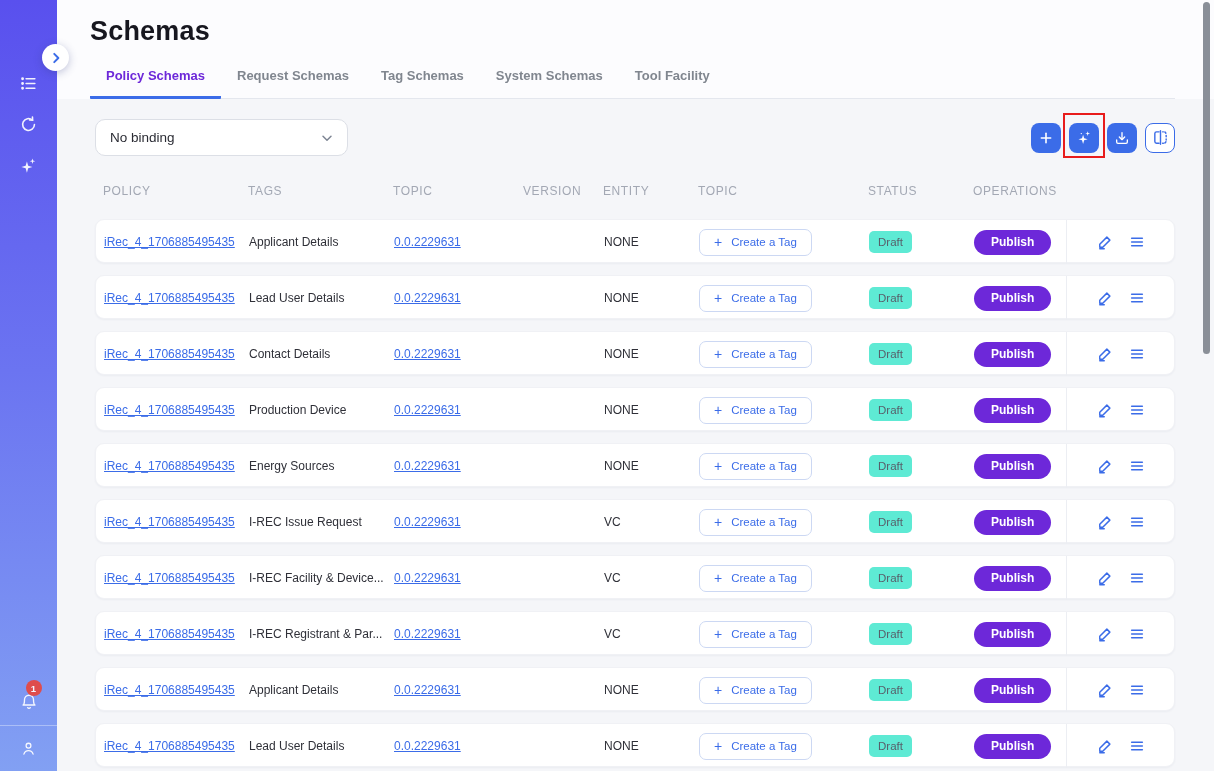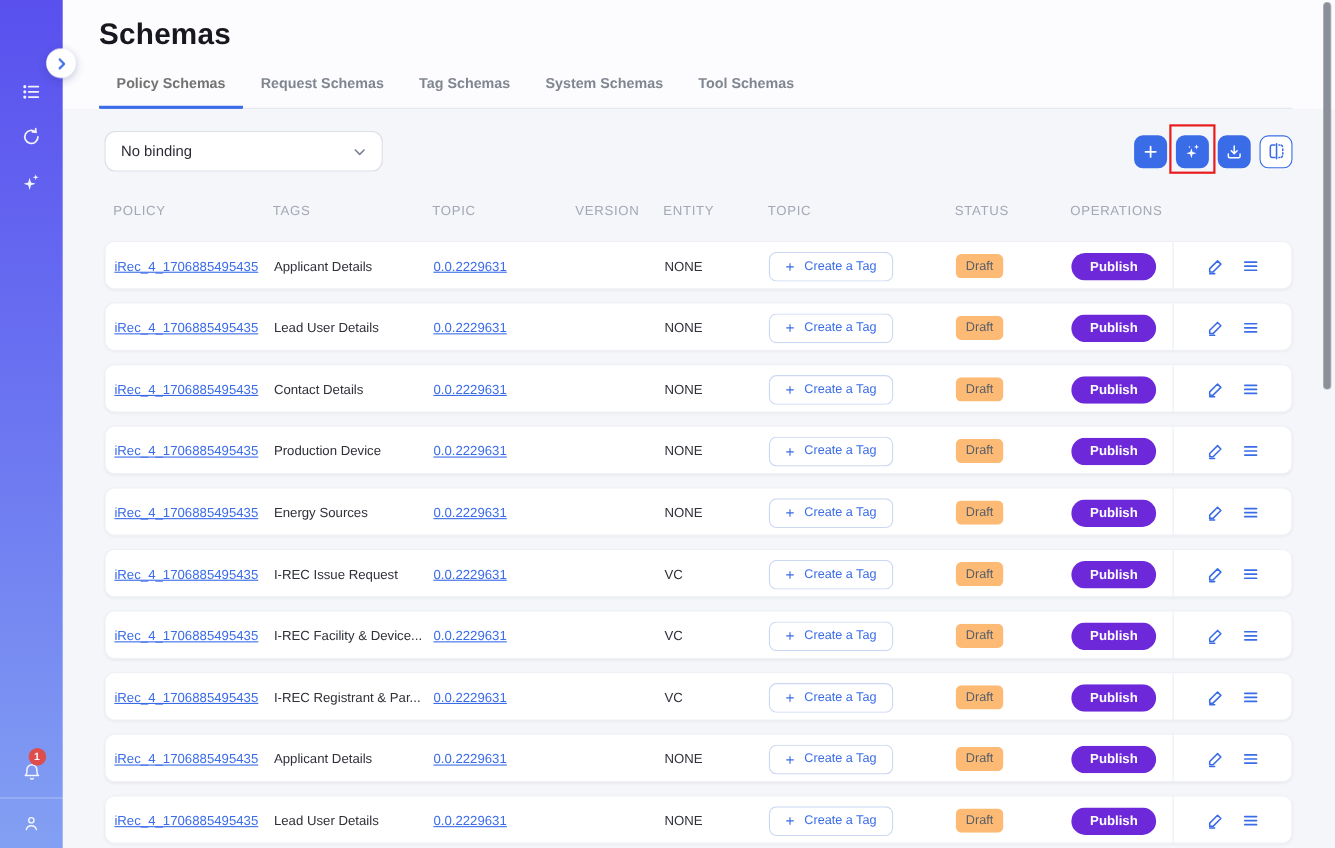--- a/index.html
+++ b/index.html
@@ -24,21 +24,21 @@
   .sb-divider { position:absolute; top:725px; left:0; width:57px; height:1px; background:rgba(255,255,255,.35); }
   .sb-user { position:absolute; top:736px; left:0; width:57px; display:flex; justify-content:center; }
 
   
   .main { margin-left:57px; width:1157px; height:771px; position:relative; }
   .header-zone { background:#fcfcfe; padding-top:16px; }
   h1.page-title { margin-left:33px; font-size:27px; font-weight:800; color:#17171f; letter-spacing:.2px; }
   .tabbar { display:flex; margin:21px 39px 0 33px; border-bottom:1px solid #e4e7ee; }
   .tab { padding:0 16px 13px; font-size:13px; font-weight:600; color:#80868f; cursor:pointer;
     border-bottom:3px solid transparent; margin-bottom:-1px; white-space:nowrap; }
-  .tab.active { color:#737373; border-bottom-color:#3b6ce8; border-radius:0 0 1px 1px; }
+  .tab.active { color:#6d28d9; border-bottom-color:#3b6ce8; border-radius:0 0 1px 1px; }
 
   .controls { display:flex; justify-content:space-between; align-items:center; margin:20px 39px 0 38px; }
   .select-box { width:253px; height:37px; background:#fff; border:1px solid #dcdfe6; border-radius:10px;
     display:flex; align-items:center; justify-content:space-between; padding:0 12px 0 14px;
     font-size:13.5px; color:#2b2c34; cursor:pointer; }
   .toolbar { display:flex; gap:8px; align-items:center; }
   .tb-btn { width:30px; height:30px; border-radius:8px; border:none; background:#3b6ce8; cursor:pointer;
     display:flex; align-items:center; justify-content:center; }
   .tb-btn.outlined { background:#fff; border:1.5px solid #3b6ce8; }
   .annot-wrap { position:relative; }
@@ -51,21 +51,21 @@
     grid-template-columns:145px 145px 130px 80px 95px 170px 105px 100px 1fr; align-items:center; }
   .thead { margin-top:20px; height:30px; margin-bottom:13px; }
   .th { font-size:12px; letter-spacing:.6px; color:#a3a8b4; padding-left:8px; font-weight:400; }
   .row { background:#fff; border:1px solid #f0f1f5; border-radius:9px; height:44px; margin-bottom:12px;
     box-shadow:0 1px 2px rgba(40,50,90,.05); }
   .cell { font-size:12px; color:#2f3038; padding-left:8px; white-space:nowrap; overflow:hidden; }
   .cell a { color:#3b6ce8; text-decoration:underline; cursor:pointer; }
   .tag-btn { height:27px; padding:0 14px; border:1px solid #ccd8f3; border-radius:7px; background:#fff;
     color:#3b6ce8; font-size:11.5px; display:inline-flex; gap:9px; align-items:center; cursor:pointer; }
   .tag-plus { font-size:14px; line-height:1; }
-  .status-badge { background:#fdba74; color:#585f6a; font-size:11.5px; padding:5px 9px; border-radius:5px; display:inline-block; }
+  .status-badge { background:#5eead4; color:#585f6a; font-size:11.5px; padding:5px 9px; border-radius:5px; display:inline-block; }
   .publish-btn { height:25px; padding:0 17px; background:#6d28d9; color:#fff; border:none; border-radius:13px;
     font-size:12px; font-weight:700; cursor:pointer; font-family:"Liberation Sans",sans-serif; }
   .icons-cell { border-left:1px solid #eceef3; height:44px; display:flex; align-items:center;
     justify-content:center; gap:15px; }
   .icon-btn { background:none; border:none; cursor:pointer; display:flex; align-items:center; }
 
   .scroll-thumb { position:fixed; right:4px; top:2px; width:7px; height:352px; background:#8a8f98;
     border-radius:4px; z-index:50; }
 </style>
 </head>
@@ -136,21 +136,21 @@
 </aside>
 
 <main class="main">
   <div class="header-zone">
     <h1 class="page-title">Schemas</h1>
     <div class="tabbar">
       <div class="tab active">Policy Schemas</div>
       <div class="tab">Request Schemas</div>
       <div class="tab">Tag Schemas</div>
       <div class="tab">System Schemas</div>
-      <div class="tab">Tool Schemas</div>
+      <div class="tab">Tool Facility</div>
     </div>
   </div>
 
   <div class="controls">
     <div class="select-box">
       <span>No binding</span>
       <span style="display:flex">
         <svg width="16" height="16" viewBox="0 0 24 24" fill="none" stroke="#7c8492" stroke-width="2.2" stroke-linecap="round" stroke-linejoin="round">
             <polyline points="6 9.5 12 15.5 18 9.5"></polyline>
           </svg>

